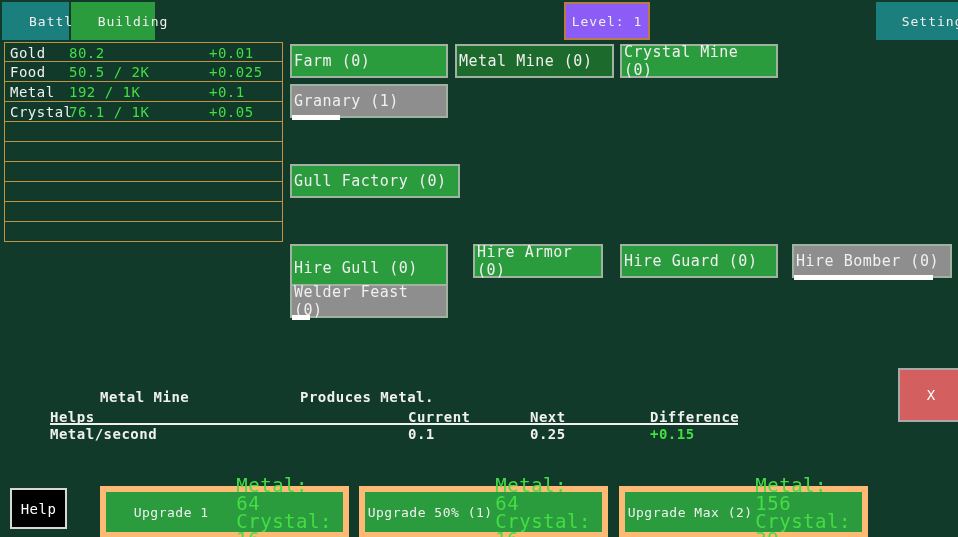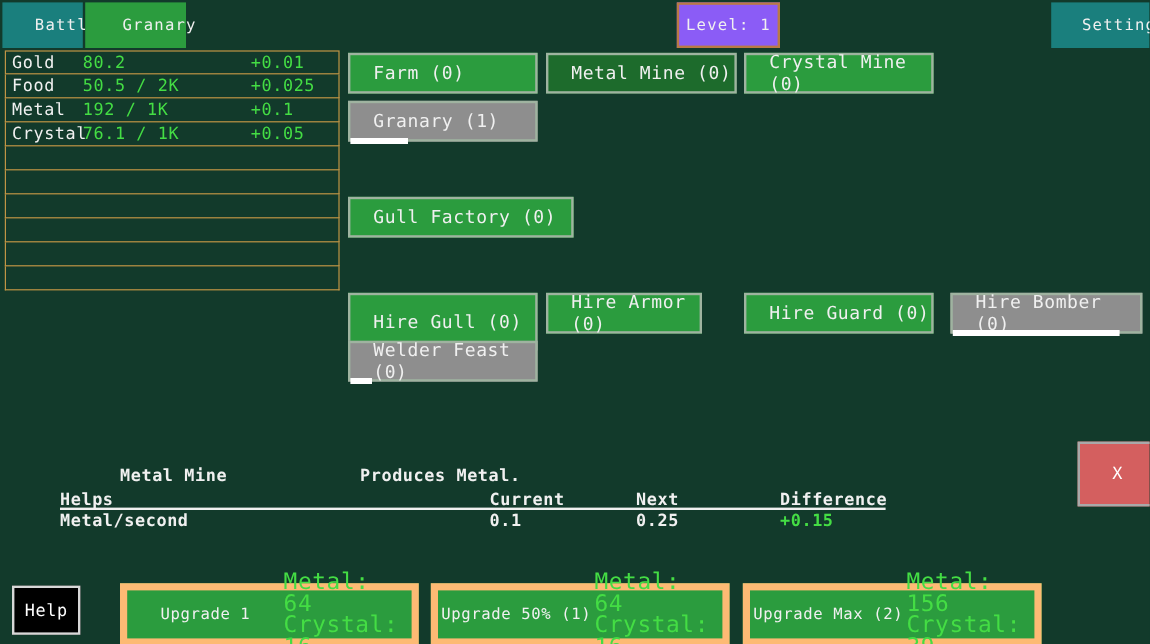--- a/index.html
+++ b/index.html
@@ -33,21 +33,21 @@
   }
   .res-row:first-child { border-top:1px solid #bf9445;padding-left:45px; }
   .res-row .rname { position:absolute; left:5px;  top:2px; color:#f0f0f0; }
   .res-row .rval  { position:absolute; left:64px; top:2px; color:#44dd44; }
   .res-row .rrate { position:absolute; left:204px;top:2px; color:#44dd44; }
 
   
   .gbtn {
     background:#2b9c3e; border:2px solid #9fb3a0; color:#f0f0f0;
     font-size:15px; letter-spacing:0.5px;
-    display:flex; align-items:center; padding-left:19px; cursor:pointer;
+    display:flex; align-items:center; padding-left:2px; cursor:pointer;
   }
   .gbtn.selected { background:#1d6b2c; }
   .gbtn.cooldown { background:#8e8e8e; }
   .pbar { position:absolute; left:0; bottom:-4px; height:5px; background:#ffffff; }
 
   
   .dt-text { font-size:14px; letter-spacing:0.5px; color:#f0f0f0; white-space:pre;font-weight:bold; }
   .dt-underline { background:#f0f0f0; height:2px; }
   .dt-green { color:#44dd44; }
 
@@ -73,21 +73,21 @@
   .upbtn .upcosts {
     width:45%; color:#44dd44; font-size:19px; letter-spacing:0.5px; line-height:18px;
   }
 </style>
 </head>
 <body>
 
 <div id="stage">
 
   <div class="abs tab" style="left:2px; top:2px; width:67px; height:38px;">Battle</div>
-  <div class="abs tab active" style="left:71px; top:2px; width:84px; height:38px;">Granary</div>
+  <div class="abs tab active" style="left:71px; top:2px; width:84px; height:38px;">Building</div>
   <div class="abs levelbox" style="left:564px; top:2px; width:86px; height:38px;">Level: 1</div>
   <div class="abs tealbtn" style="left:876px; top:2px; width:82px; height:38px;">Settings</div>
 
   <div class="abs res-table">
     <div class="res-row">
       <span class="rname">Gold</span>
       <span class="rval">80.2</span>
       <span class="rrate">+0.01</span>
     </div>
     <div class="res-row">
@@ -113,24 +113,24 @@
     <div class="res-row"></div>
   </div>
 
   <div class="abs gbtn" style="left:290px; top:44px; width:158px; height:34px;">Farm (0)</div>
   <div class="abs gbtn selected" style="left:455px; top:44px; width:159px; height:34px;">Metal Mine (0)</div>
   <div class="abs gbtn" style="left:620px; top:44px; width:158px; height:34px;">Crystal Mine (0)</div>
   <div class="abs gbtn cooldown" style="left:290px; top:84px; width:158px; height:34px;">
     <span>Granary (1)</span>
     <span class="pbar" style="width: 31%;"></span>
   </div>
-  <div class="abs gbtn" style="left:290px; top:164px; width:188px; height:34px;">Gull Factory (0)</div>
+  <div class="abs gbtn" style="left:290px; top:164px; width:170px; height:34px;">Gull Factory (0)</div>
 
   <div class="abs gbtn" style="left:290px; top:244px; width:158px; height:48px;">Hire Gull (0)</div>
-  <div class="abs gbtn" style="left:455px; top:244px; width:130px; height:34px;">Hire Armor (0)</div>
+  <div class="abs gbtn" style="left:473px; top:244px; width:130px; height:34px;">Hire Armor (0)</div>
   <div class="abs gbtn" style="left:620px; top:244px; width:158px; height:34px;">Hire Guard (0)</div>
   <div class="abs gbtn cooldown" style="left:792px; top:244px; width:160px; height:34px;">
     <span>Hire Bomber (0)</span>
     <span class="pbar" style="width: 89%;"></span>
   </div>
   <div class="abs gbtn cooldown" style="left:290px; top:284px; width:158px; height:34px;">
     <span>Welder Feast (0)</span>
     <span class="pbar" style="width: 12%;"></span>
   </div>
 

